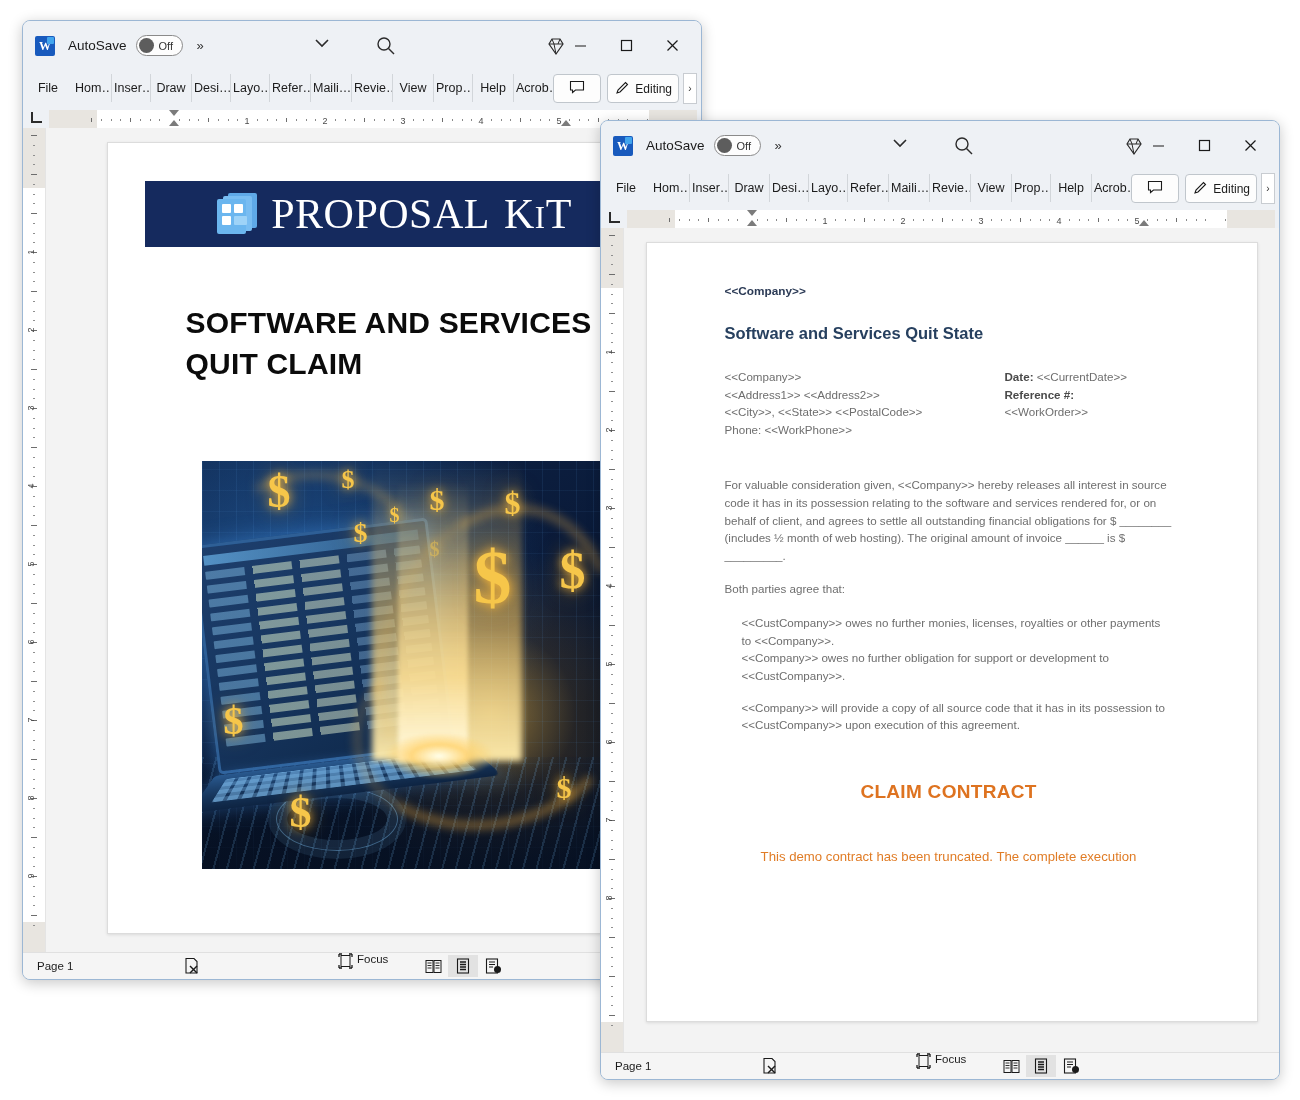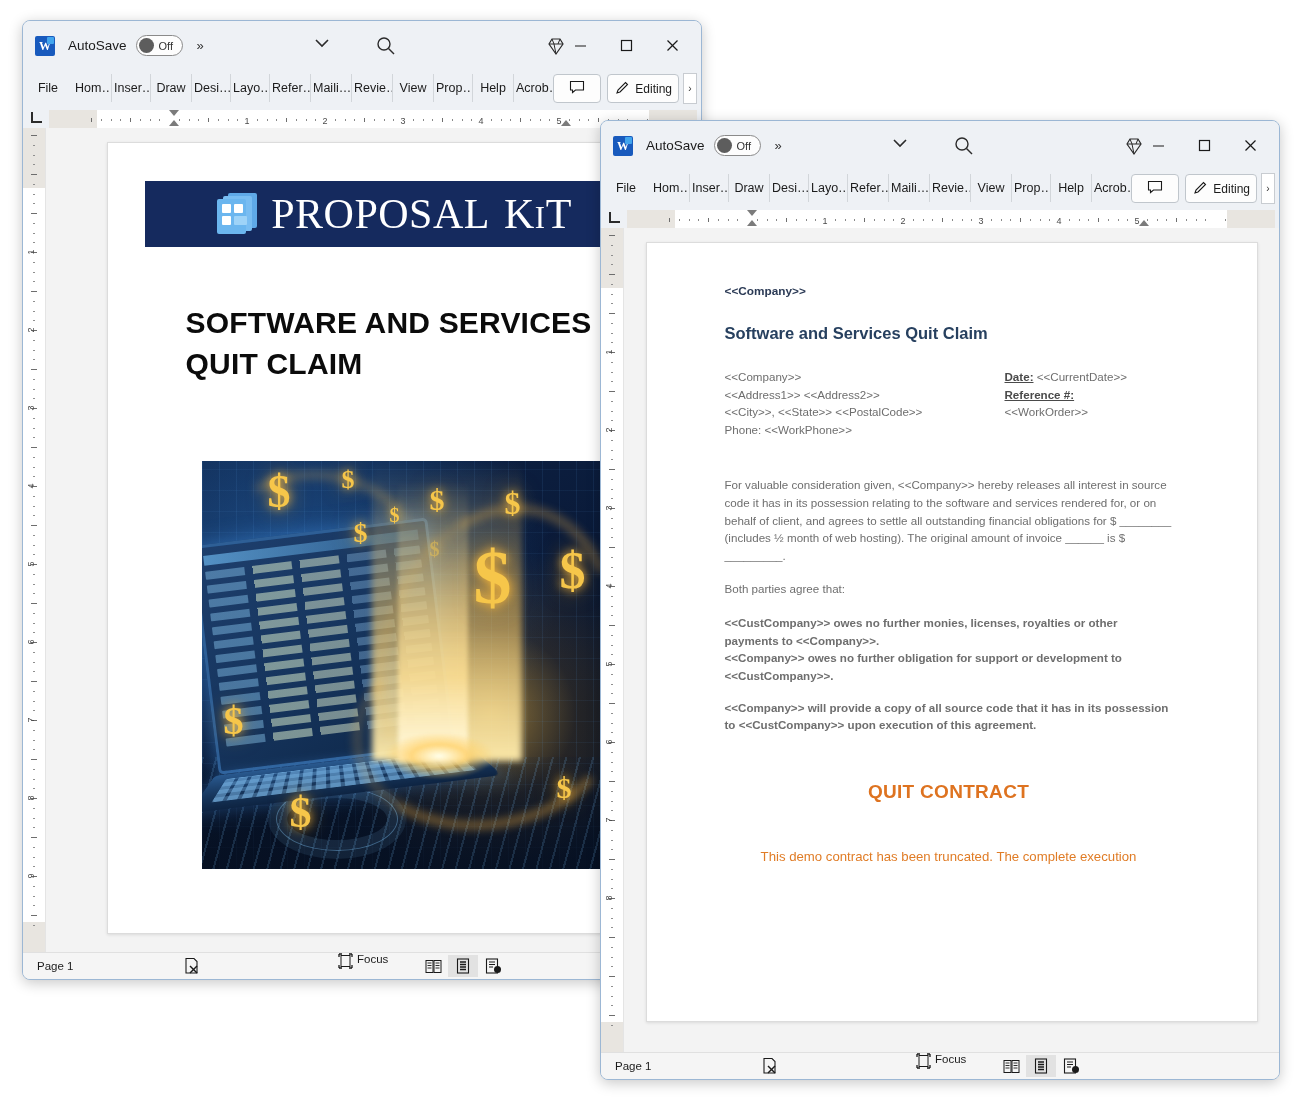--- a/index.html
+++ b/index.html
@@ -537,23 +537,23 @@
     font-weight: bold;
     font-size: 16.5px;
     margin-bottom: 22px;
   }
   .d2-cols {
     display: flex;
     margin-bottom: 19px;
   }
   .d2-col-l { width: 280px; }
   .d2-col-r { flex: 1; }
-  .d2-strong { color: #4a4a4a; font-weight: bold; text-decoration: underline; }
+  .d2-strong { color: #4a4a4a; font-weight: bold; }
   .d2-para { margin-bottom: 16px; }
-  .d2-list { margin-bottom: 16px; font-weight: bold; }
+  .d2-list { margin-left: 17px; margin-bottom: 16px; }
   .d2-demo {
     text-align: center;
     color: #de7320;
     font-size: 19px;
     font-weight: bold;
     margin-top: 44px;
     margin-bottom: 40px;
     letter-spacing: 0.3px;
   }
   .d2-trunc {
@@ -1168,21 +1168,21 @@
           <div class="vr-dot" style="top: 767.5px;"></div>
           <div class="vr-dot" style="top: 777.25px;"></div>
           <div class="vr-tick" style="top: 787px;"></div>
           <div class="vr-dot" style="top: 796.75px;"></div>
         </div>
       <div class="canvas">
         <div class="page" id="page-front">
           <div class="d2">
 
             <div class="d2-company">&lt;&lt;Company&gt;&gt;</div>
-            <div class="d2-title">Software and Services Quit Claim</div>
+            <div class="d2-title">Software and Services Quit State</div>
 
             <div class="d2-cols">
               <div class="d2-col-l">
                 <div>&lt;&lt;Company&gt;&gt;</div>
                 <div>&lt;&lt;Address1&gt;&gt; &lt;&lt;Address2&gt;&gt;</div>
                 <div>&lt;&lt;City&gt;&gt;, &lt;&lt;State&gt;&gt; &lt;&lt;PostalCode&gt;&gt;</div>
                 <div>Phone: &lt;&lt;WorkPhone&gt;&gt;</div>
               </div>
               <div class="d2-col-r">
                 <div>
@@ -1201,21 +1201,21 @@
             <div class="d2-para">Both parties agree that:</div>
 
             <div class="d2-list">
               <div>&lt;&lt;CustCompany&gt;&gt; owes no further monies, licenses, royalties or other payments to &lt;&lt;Company&gt;&gt;.</div>
               <div>&lt;&lt;Company&gt;&gt; owes no further obligation for support or development to</div>
               <div>&lt;&lt;CustCompany&gt;&gt;.</div>
               <div style="height:14px"></div>
               <div>&lt;&lt;Company&gt;&gt; will provide a copy of all source code that it has in its possession to &lt;&lt;CustCompany&gt;&gt; upon execution of this agreement.</div>
             </div>
 
-            <div class="d2-demo">QUIT CONTRACT</div>
+            <div class="d2-demo">CLAIM CONTRACT</div>
             <div class="d2-trunc">This demo contract has been truncated. The complete execution</div>
           </div>
         </div>
       </div>
     </div>
 
     <div class="statusbar">
       <div class="sb-page">Page 1</div>
       <div class="sb-proof">
         <svg width="18" height="18" viewBox="0 0 18 18">

